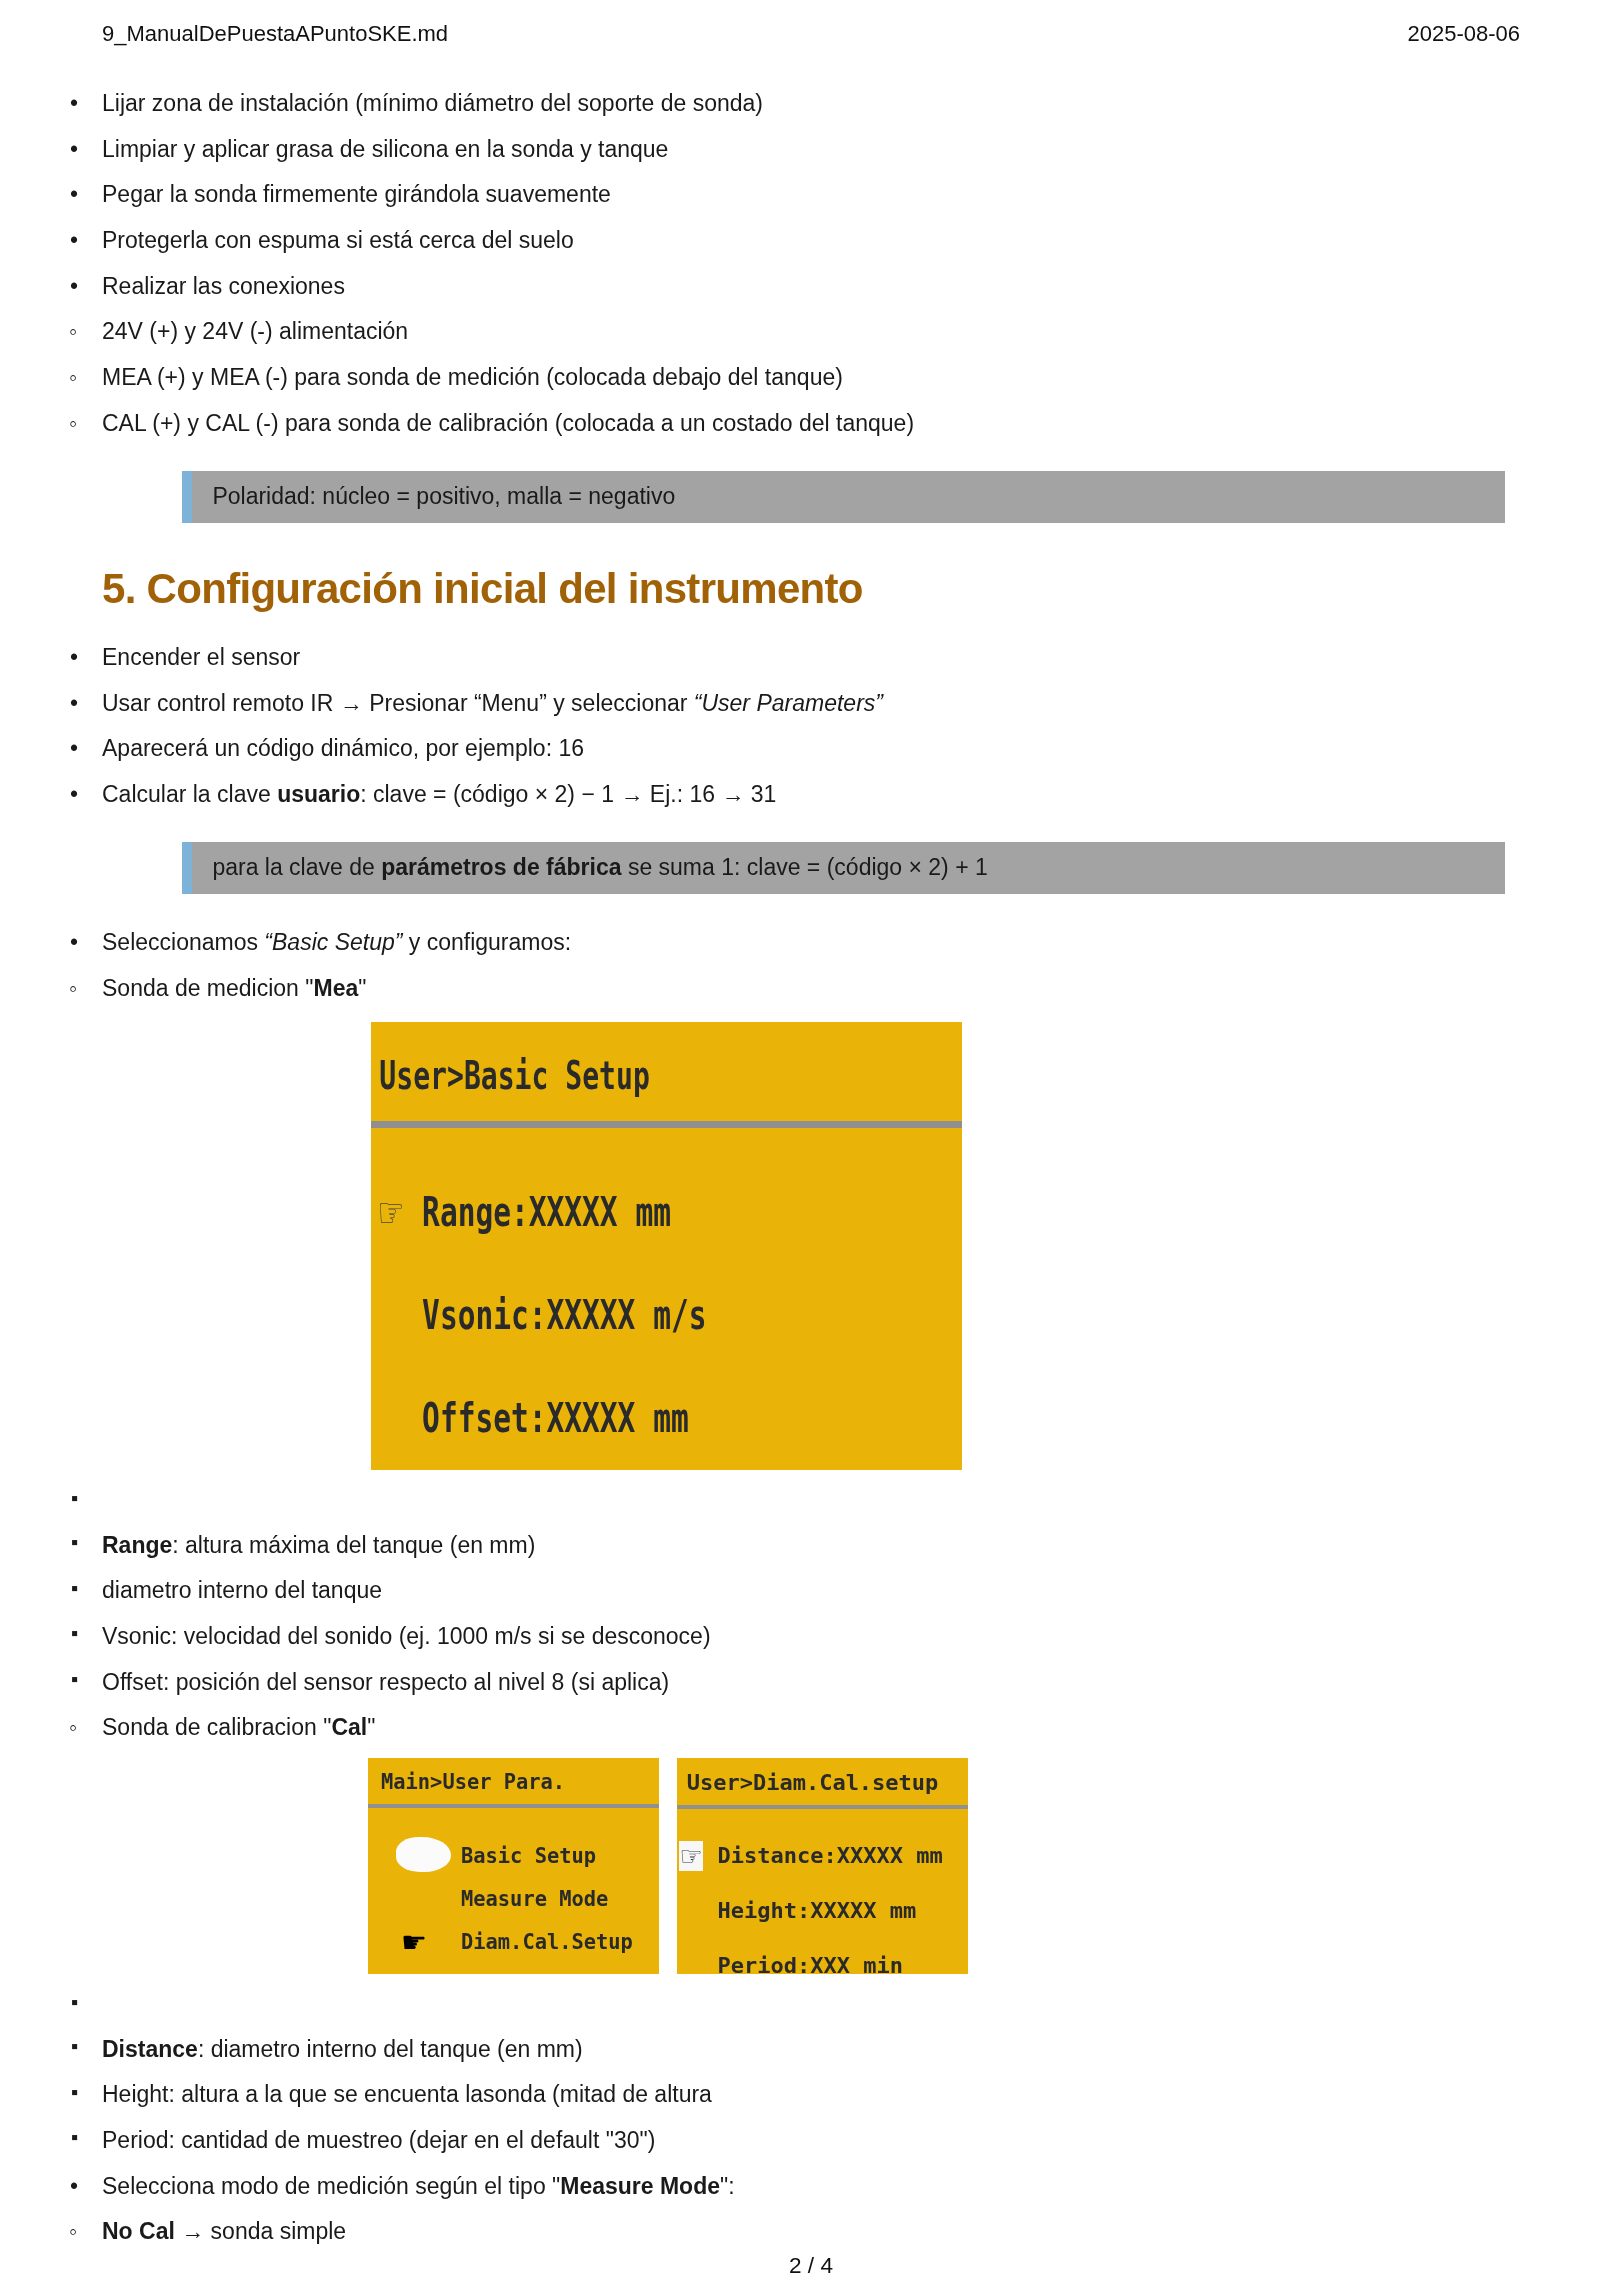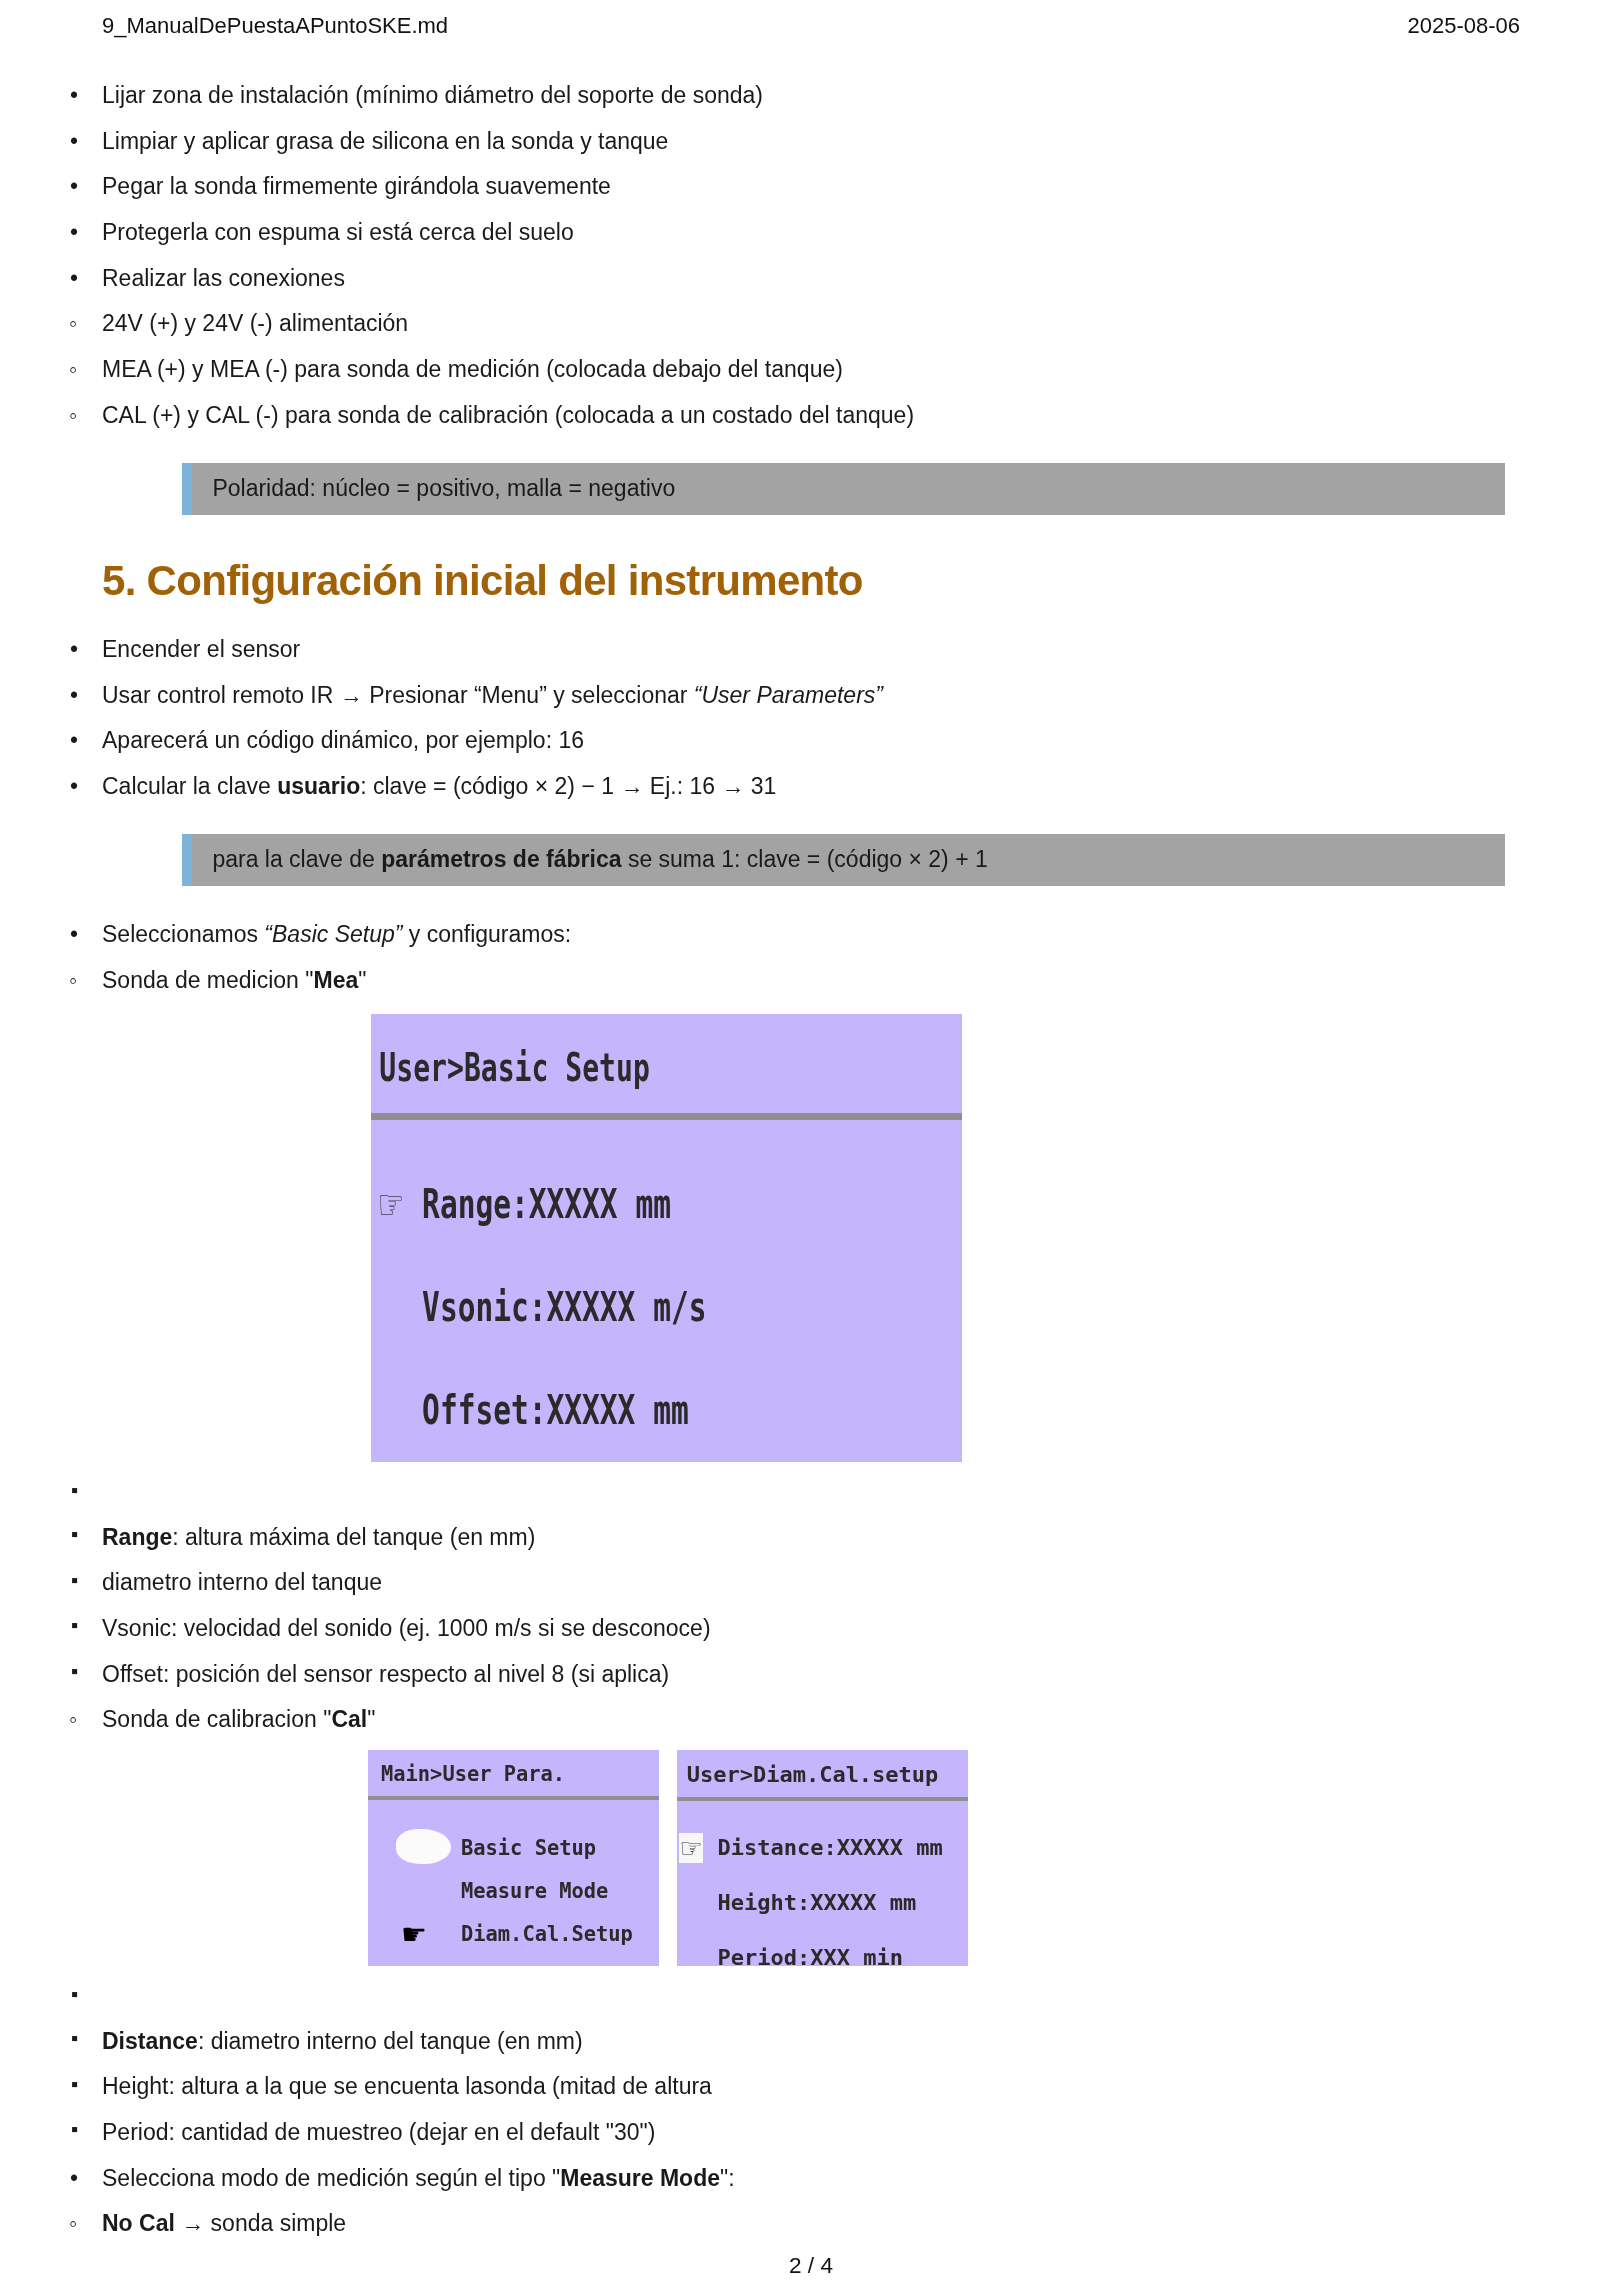--- a/index.html
+++ b/index.html
@@ -2,21 +2,21 @@
 <html style="font-size:11.6px"><head>
 <meta charset="utf-8">
 <style>
   html,body{margin:0;padding:0;}
   body{
     width:1622px;height:2295px;position:relative;
     background:#ffffff;color:#1a1a1a;
     font-family:"Liberation Sans",sans-serif;font-size:23px;
     overflow:hidden;
   }
-  .page{padding:13px 102px 0 102px;}
+  .page{padding:21px 102px 0 102px;}
 
   
   .doc-header{display:flex;justify-content:space-between;align-items:baseline;
     font-size:22px;color:#111;margin-bottom:41px;}
 
   
   ul.ul{list-style:none;margin:0;padding:0;}
   ul.ul li{position:relative;margin:15.3px 0;line-height:1.32;}
   .l1{margin-left:95px;}
   .l2{margin-left:178px;}
@@ -33,21 +33,21 @@
     background:#a3a3a3;border-left:10.2px solid #7db3d9;
     padding:11px 20.4px;line-height:1.3;
   }
 
   h2.section{font-size:42px;font-weight:700;color:#a16207;margin:42px 0 29px 0;letter-spacing:-0.7px;}
 
   .bold{font-weight:700;}
   .italic{font-style:italic;}
 
   
-  .lcd{background:#c4b5fd;}
+  .lcd{background:#eab308;}
   .lcd1{width:591px;height:448px;margin:19px 0 4.4px 269px;overflow:hidden;}
   .lcd-mono{font-family:"DejaVu Sans Mono",monospace;font-weight:700;color:#2a2a2a;white-space:nowrap;}
   .lcd1-title{font-size:39px;padding:31px 0 0 11.6px;transform:scaleX(.72);transform-origin:left;}
   .lcd1 .lcd-divider{height:6.6px;background:#8f8f8f;margin-top:23px;}
   .lcd1-rows{padding-top:33px;}
   .lcd1-row{height:103px;display:flex;align-items:center;padding-left:71px;position:relative;
     font-size:41px;transform:scaleX(.72);transform-origin:left;}
   .ptr-big{position:absolute;left:8.7px;top:50%;transform:translateY(-50%);
     font-family:"DejaVu Sans",sans-serif;font-weight:400;font-size:42px;color:#444;}
 

